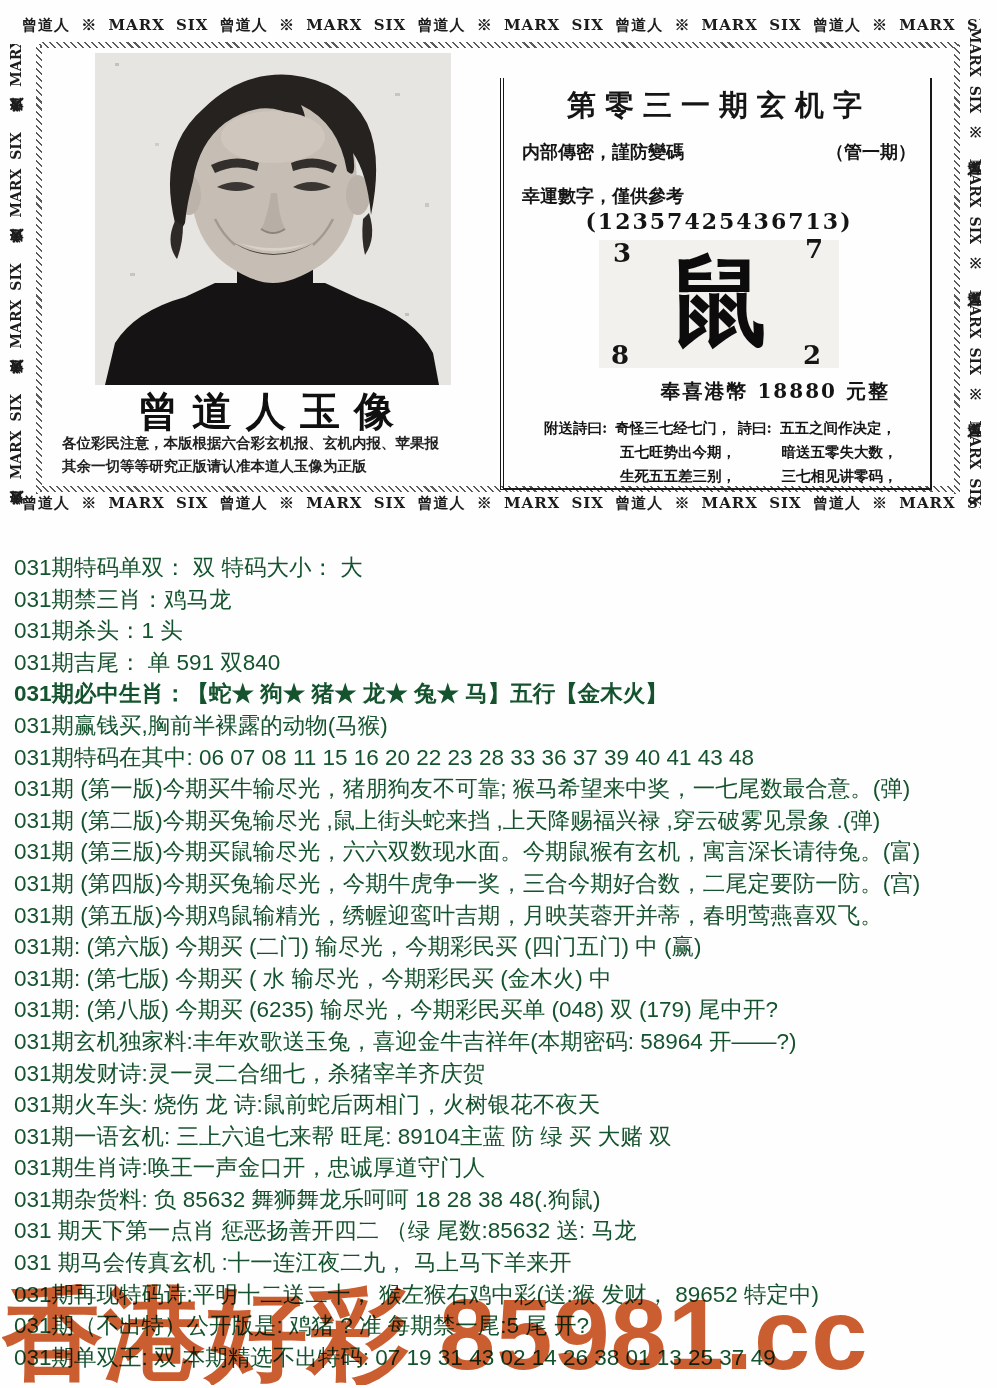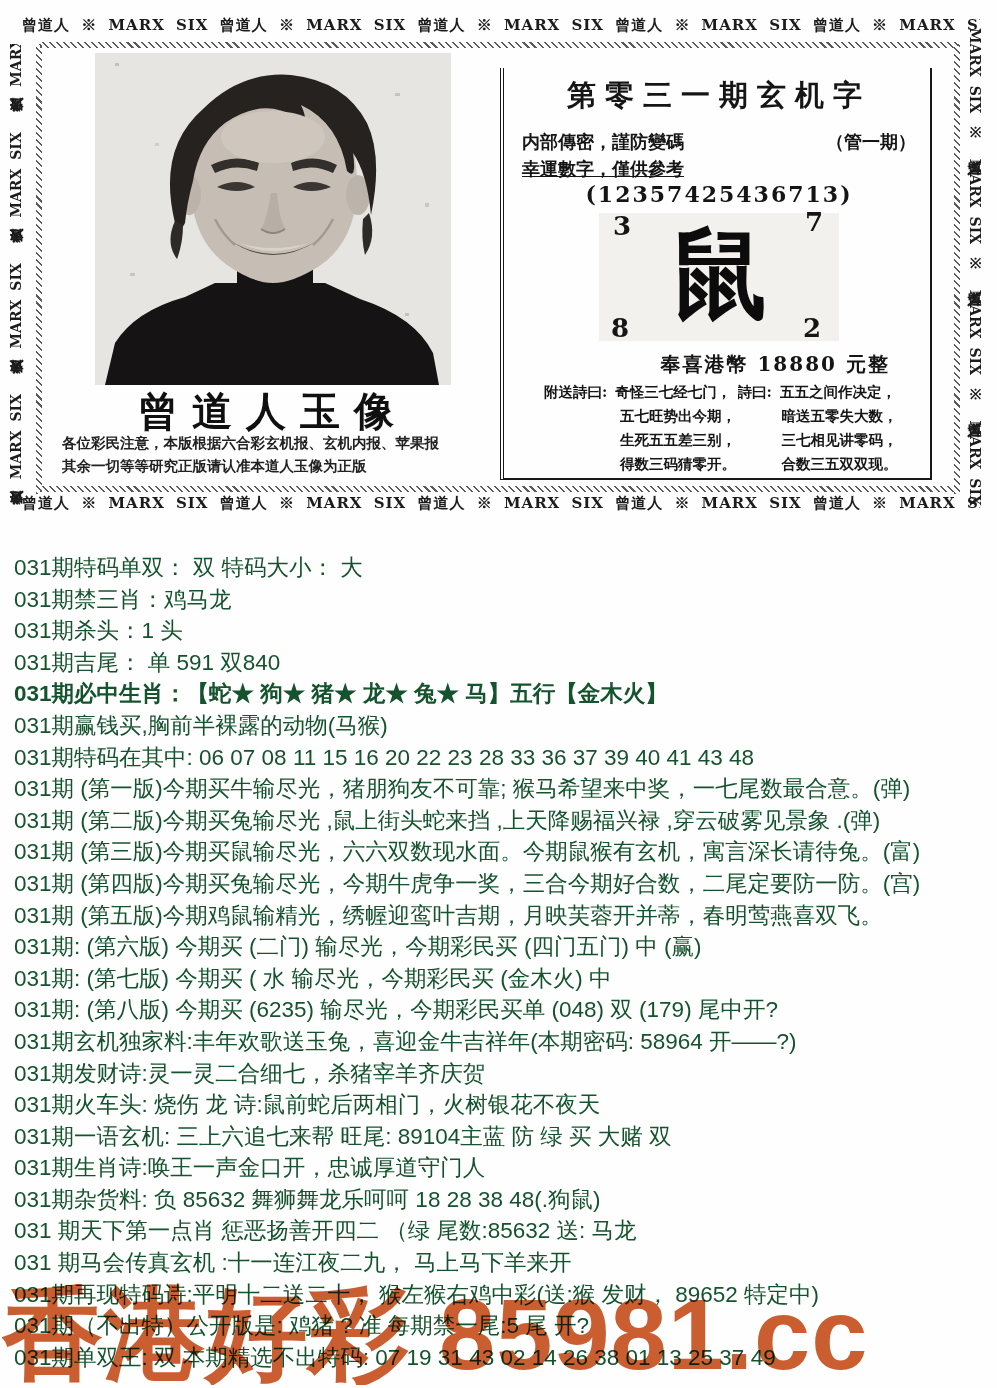--- a/index.html
+++ b/index.html
@@ -36,41 +36,41 @@
   .caption {
     position:absolute; left:80px; top:384px; width:386px; text-align:center;
     font-family:"DejaVu Serif", serif; font-weight:bold; font-size:40px;
     letter-spacing:14px; color:#101010; white-space:nowrap; overflow:hidden;
   }
   .note { position:absolute; left:62px; width:420px; font-size:14.5px; font-weight:bold; color:#222;
           white-space:nowrap; overflow:hidden; }
   .note.n1 { top:434px; } .note.n2 { top:457px; }
   
   .panel {
-    position:absolute; left:500px; top:68px; width:432px; height:412px;
+    position:absolute; left:500px; top:78px; width:432px; height:412px;
     border-left:4px double #181818; border-right:2px solid #181818; border-bottom:2px solid #181818;
     font-family:"DejaVu Serif", serif; font-weight:bold; color:#151515;
     padding:8px 14px 0 18px; overflow:hidden;
   }
   .panel .title { text-align:center; font-size:29px; letter-spacing:9px; white-space:nowrap; }
   .panel .row1 { display:flex; justify-content:space-between; margin-top:14px; font-size:18px; }
-  .panel .row2 { margin-top:3px; font-size:18px;text-decoration:underline; }
+  .panel .row2 { margin-top:20px; font-size:18px; }
   .panel .lucky { margin-top:0; text-align:center; font-size:22px; letter-spacing:2px;
                   font-family:"DejaVu Serif", serif; }
   .zbox { position:relative; width:240px; height:128px; margin:6px auto 0 auto; background:#f2f1ed; }
   .zbox .num { position:absolute; font-size:26px; font-family:"DejaVu Serif", serif; }
   .zbox .tl { left:14px; top:-2px; }  .zbox .tr { right:16px; top:-6px; }
   .zbox .bl { left:12px; bottom:-2px; } .zbox .br { right:18px; bottom:-2px; }
   .zbox .zchar {
     position:absolute; left:0; right:0; top:50%; transform:translateY(-53%);
     text-align:center; font-size:98px; line-height:1; font-weight:bold; color:#0c0c0c;
     font-family:"DejaVu Serif", serif;
   }
   .price { text-align:right; padding-right:26px; margin-top:10px; font-size:20px; letter-spacing:2px; white-space:nowrap; }
-  .poems { display:flex; margin-top:2px; font-size:14.5px; line-height:24px; }
+  .poems { display:flex; margin-top:11px; font-size:14.5px; line-height:24px; }
   .pcol { white-space:nowrap; overflow:hidden; }
   .pcol.c1 { width:228px; padding-left:22px; }
   .pcol.c2 { width:190px; }
   .plabel { float:left; margin-right:8px; }
   .pline { padding-left:76px; }
   .pcol.c2 .pline { padding-left:44px; }
   
   .body-lines {
     position:absolute; left:14px; top:552px; width:978px;
     font-size:22.5px; line-height:31.6px; color:#14532d; 

